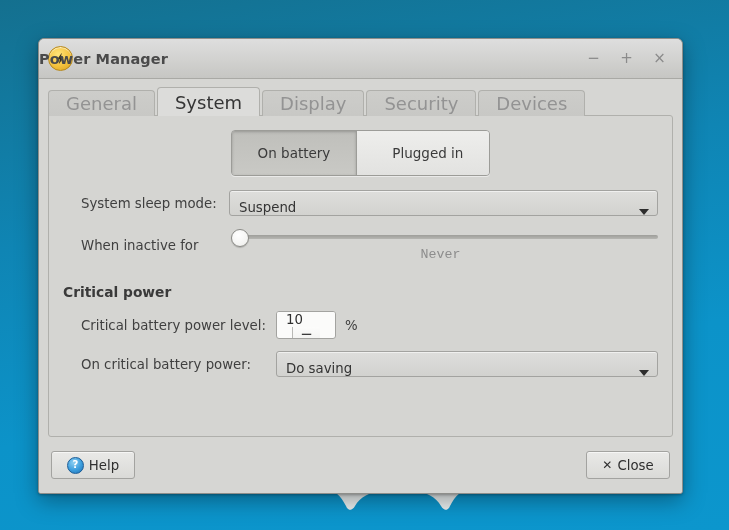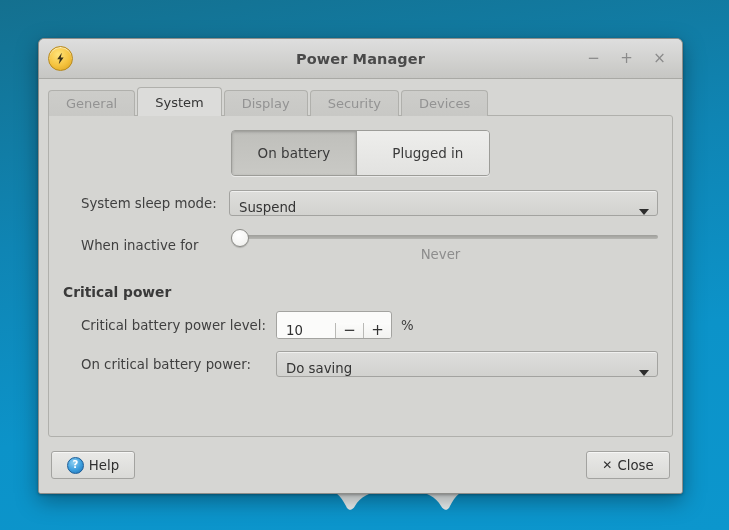--- a/index.html
+++ b/index.html
@@ -63,21 +63,21 @@
     display: flex;
     align-items: center;
     justify-content: center;
     flex: none;
     box-shadow: inset 0 1px 1px rgba(255,255,255,0.7);
   }
   .app-icon svg { display: block; }
   .win-title {
     position: absolute;
     left: 0; right: 0;
-    text-align: center;
+    text-align: left;
     font-size: 14.5px;
     font-weight: bold;
     color: #4a4a4a;
     letter-spacing: 0.1px;
     pointer-events: none;
   }
   .win-buttons {
     margin-left: auto;
     display: flex;
     align-items: center;
@@ -113,21 +113,21 @@
     flex: none;
     position: relative;
     z-index: 2;
     margin-bottom: -1px;
   }
   .tab {
     height: 26px;
     padding: 0 17px;
     display: flex;
     align-items: center;
-    font-size: 13px;
+    font-size: 18px;
     color: #939393;
     background: linear-gradient(to bottom, #cdcdca 0%, #c8c8c5 100%);
     border: 1px solid #b0b0ac;
     border-bottom: none;
     border-radius: 4px 4px 0 0;
     margin-right: 2px;
     box-sizing: border-box;
     cursor: default;
     white-space: nowrap;
   }
@@ -234,20 +234,21 @@
   }
 
   
   .slider-area {
     flex: 1 1 auto;
     position: relative;
     height: 34px;
     display: flex;
     flex-direction: column;
     justify-content: space-between;
+    font-family: Liberation Mono, monospace;
   }
   .slider-track-row {
     position: relative;
     height: 18px;
     display: flex;
     align-items: center;
   }
   .slider-track {
     position: absolute;
     left: 8px;
@@ -272,26 +273,27 @@
     text-align: center;
     font-size: 13.3px;
     color: #8d8d8d;
     margin-top: 1px;
     padding-right: 8px;
   }
 
   
   .spin {
     display: flex;
-    align-items: flex-end;
+    align-items: center;
     border: 1px solid #a3a3a0;
     border-radius: 3px;
     overflow: hidden;
     height: 26px;
     background: #fbfbfa;
+    flex-direction: column;
   }
   .spin-value {
     width: 58px;
     display: flex;
     align-items: center;
     padding-left: 9px;
     font-size: 13.3px;
     color: #2f2f2f;
     background: #fbfbfa;
     box-sizing: border-box;

